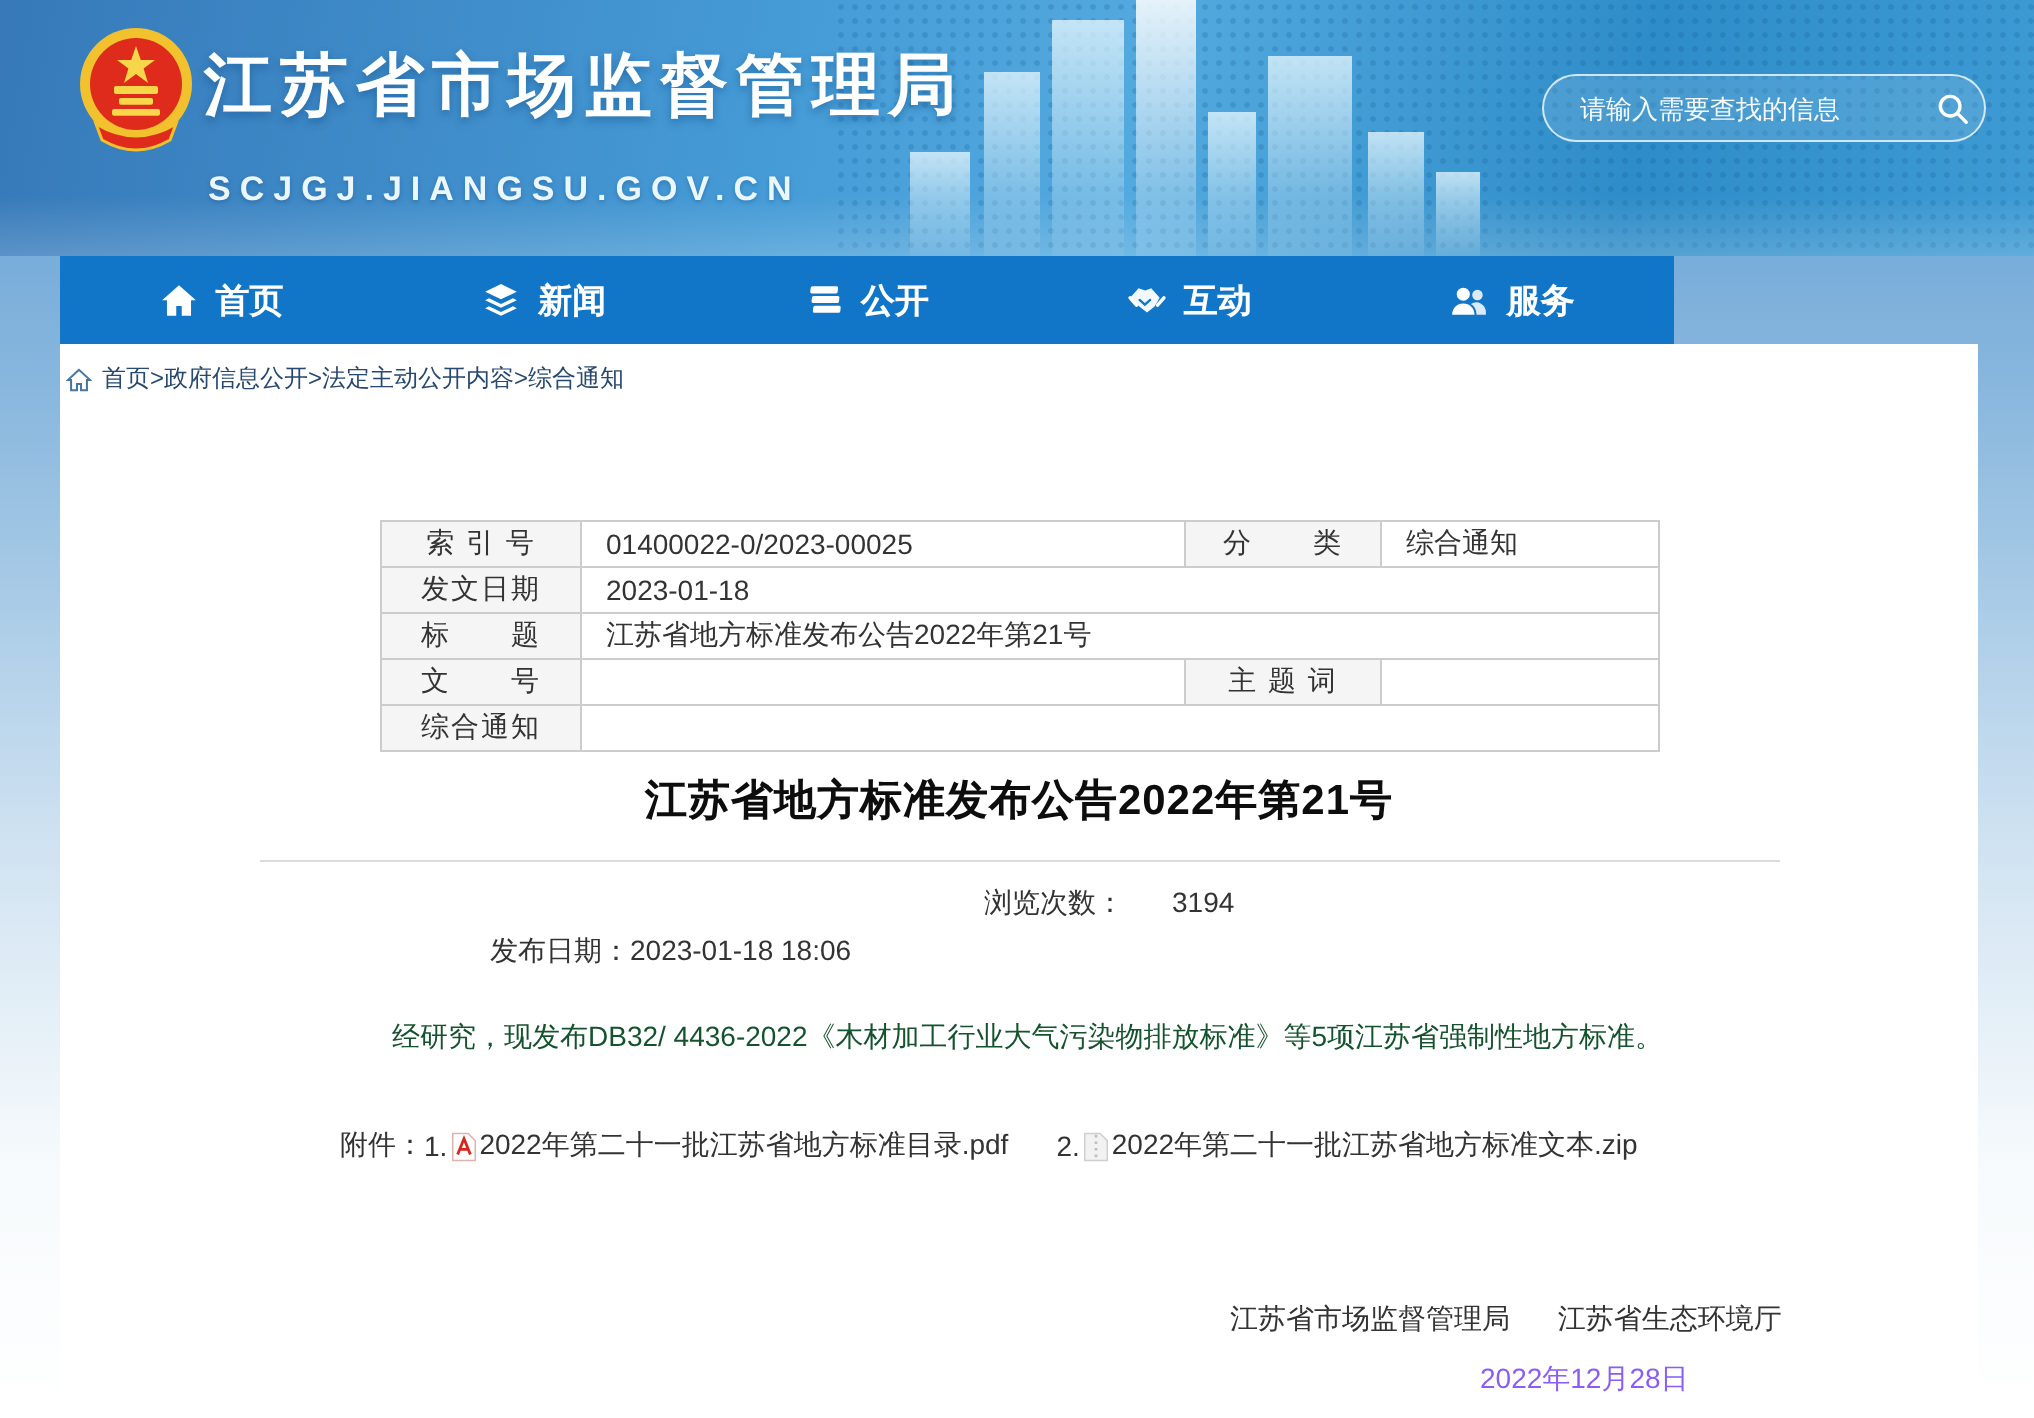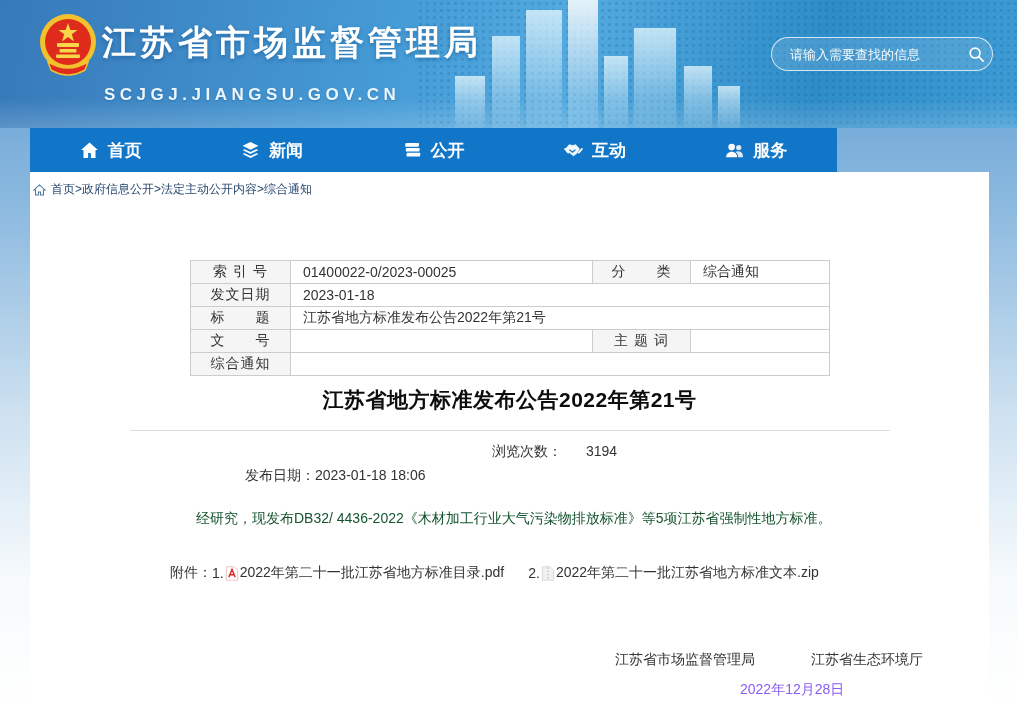--- a/index.html
+++ b/index.html
@@ -69,21 +69,21 @@
   .body-text { position:absolute; top:336px; left:166px; width:720px; font-size:14px; color:#14532d;
     line-height:20px; }
 
   .attachments { position:absolute; top:392px; left:140px; font-size:14px; color:#333;
     display:flex; align-items:flex-start; white-space:nowrap; }
   .attach-item { display:flex; align-items:center; cursor:pointer; }
   .attach-item + .attach-item { margin-left:24px; }
   .attach-item svg { width:14px; height:15px; margin:0 1px; }
 
   .signatures { position:absolute; top:479px; left:585px; font-size:14px; color:#333; white-space:nowrap; }
-  .signatures .sig + .sig { margin-left:52px; }
+  .signatures .sig + .sig { margin-left:20px; }
   .sign-date { position:absolute; top:509px; left:710px; font-size:14px; color:#8b5cf6; }
 </style>
 </head>
 <body>
 
 <div class="header">
   <div class="map-dots"></div>
   <div class="bld b1"></div>
   <div class="bld b2"></div>
   <div class="bld b3"></div>

